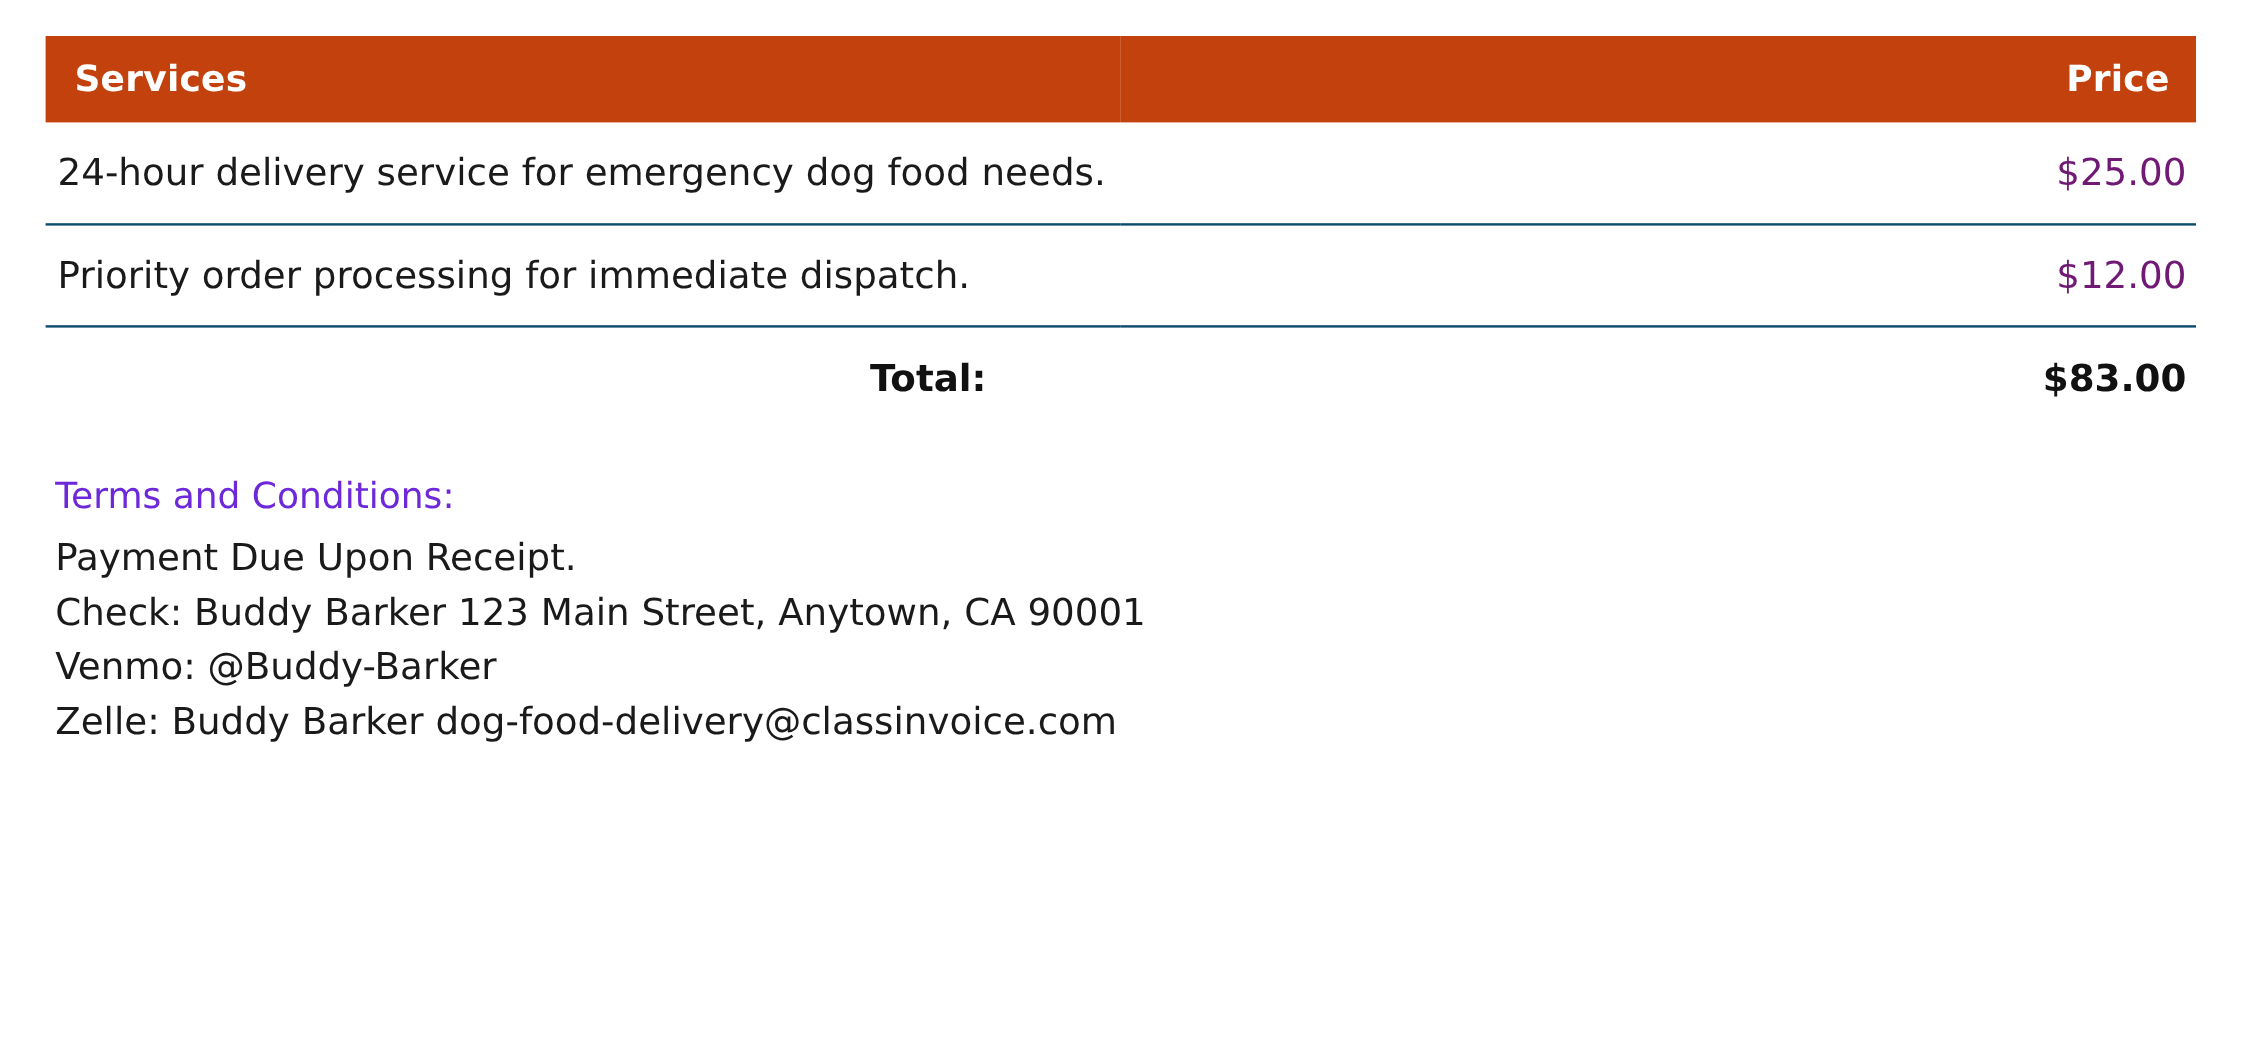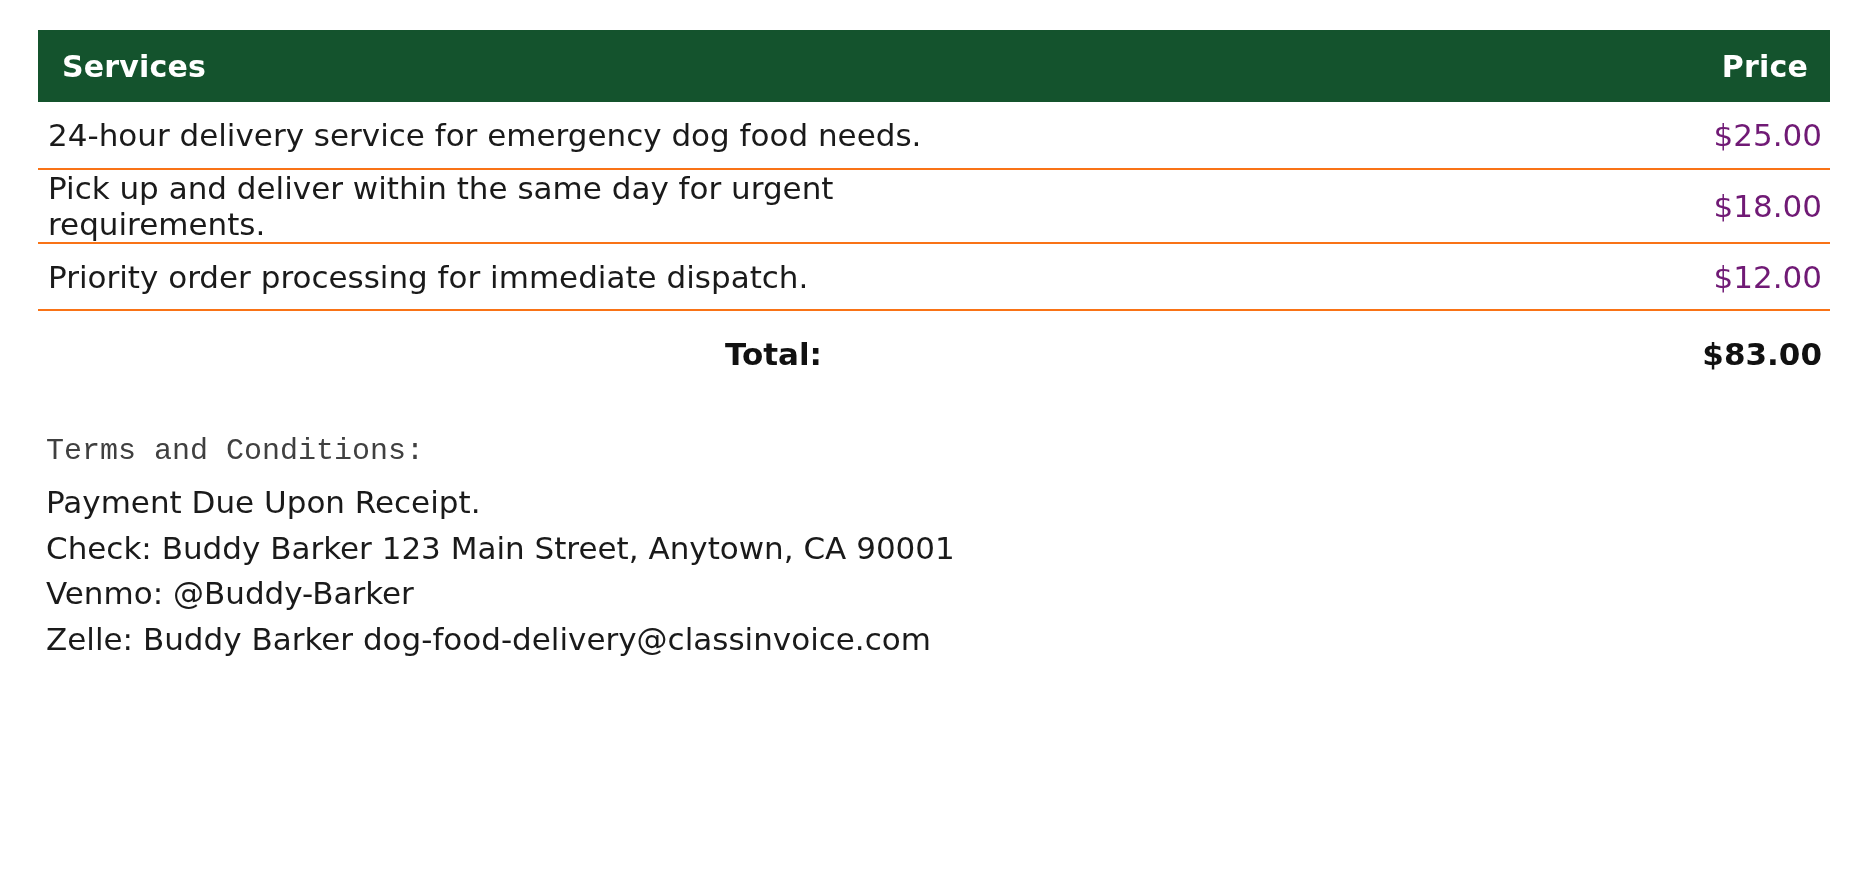--- a/index.html
+++ b/index.html
@@ -26,42 +26,42 @@
     border-collapse: collapse;
     table-layout: fixed;
   }
   .services-table th,
   .services-table td {
     padding: 0;
     vertical-align: middle;
   }
 
   .table-head-row {
-    background: #14532d;
+    background: #c2410c;
     color: #ffffff;
     height: 72px;
   }
   .th-service {
     text-align: left;
     font-size: 30px;
     font-weight: bold;
     padding-left: 24px !important;
     letter-spacing: 0.2px;
   }
   .th-price {
     text-align: right;
     font-size: 30px;
     font-weight: bold;
     padding-right: 22px !important;
     letter-spacing: 0.2px;
   }
 
   .service-row {
-    height: 67px;
-    border-bottom: 2px solid #f97316;
+    height: 85px;
+    border-bottom: 2px solid #0c4a6e;
   }
   .td-desc {
     text-align: left;
     font-size: 31px;
     font-weight: normal;
     padding-left: 10px !important;
     color: #1a1a1a;
   }
   .td-price {
     text-align: right;
@@ -95,23 +95,22 @@
     white-space: nowrap;
   }
 
   
   .terms {
     margin-top: 38px;
     padding-left: 8px;
   }
   .terms-title {
     font-size: 30px;
-    color: #404040;
+    color: #6d28d9;
     margin-bottom: 12px;
-    font-family: Liberation Mono, monospace;
   }
   .terms-line {
     font-size: 31px;
     color: #1a1a1a;
     line-height: 1.47;
   }
 </style>
 </head>
 <body>
 
@@ -123,24 +122,20 @@
         <th class="th-service">Services</th>
         <th class="th-price">Price</th>
       </tr>
     </thead>
     <tbody>
       <tr class="service-row first">
         <td class="td-desc">24-hour delivery service for emergency dog food needs.</td>
         <td class="td-price">$25.00</td>
       </tr>
       <tr class="service-row">
-        <td class="td-desc">Pick up and deliver within the same day for urgent requirements.</td>
-        <td class="td-price">$18.00</td>
-      </tr>
-      <tr class="service-row">
         <td class="td-desc">Priority order processing for immediate dispatch.</td>
         <td class="td-price">$12.00</td>
       </tr>
       <tr class="total-row">
         <td class="td-total-label">Total:</td>
         <td class="td-total-value">$83.00</td>
       </tr>
     </tbody>
   </table>
 

